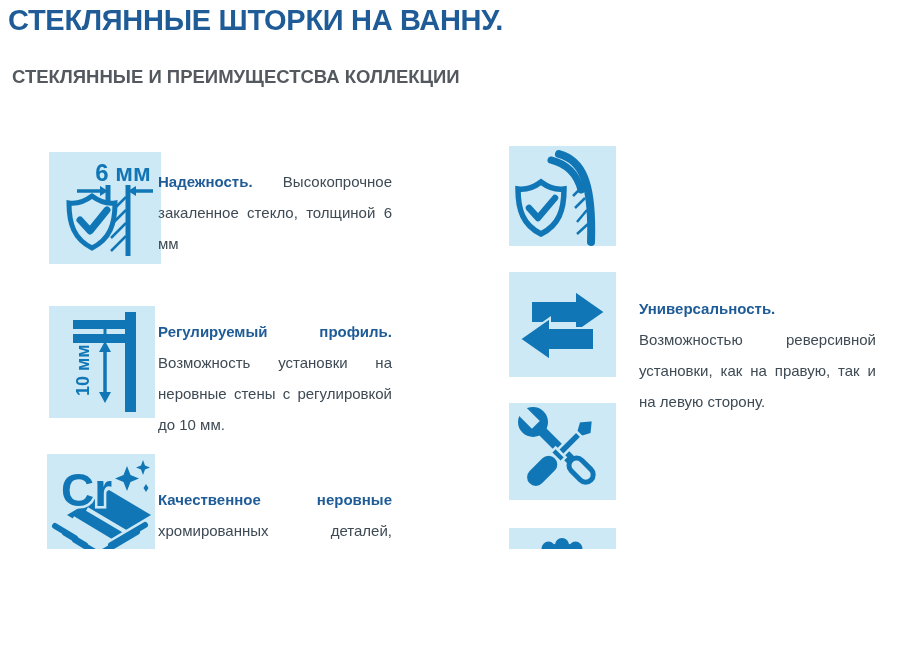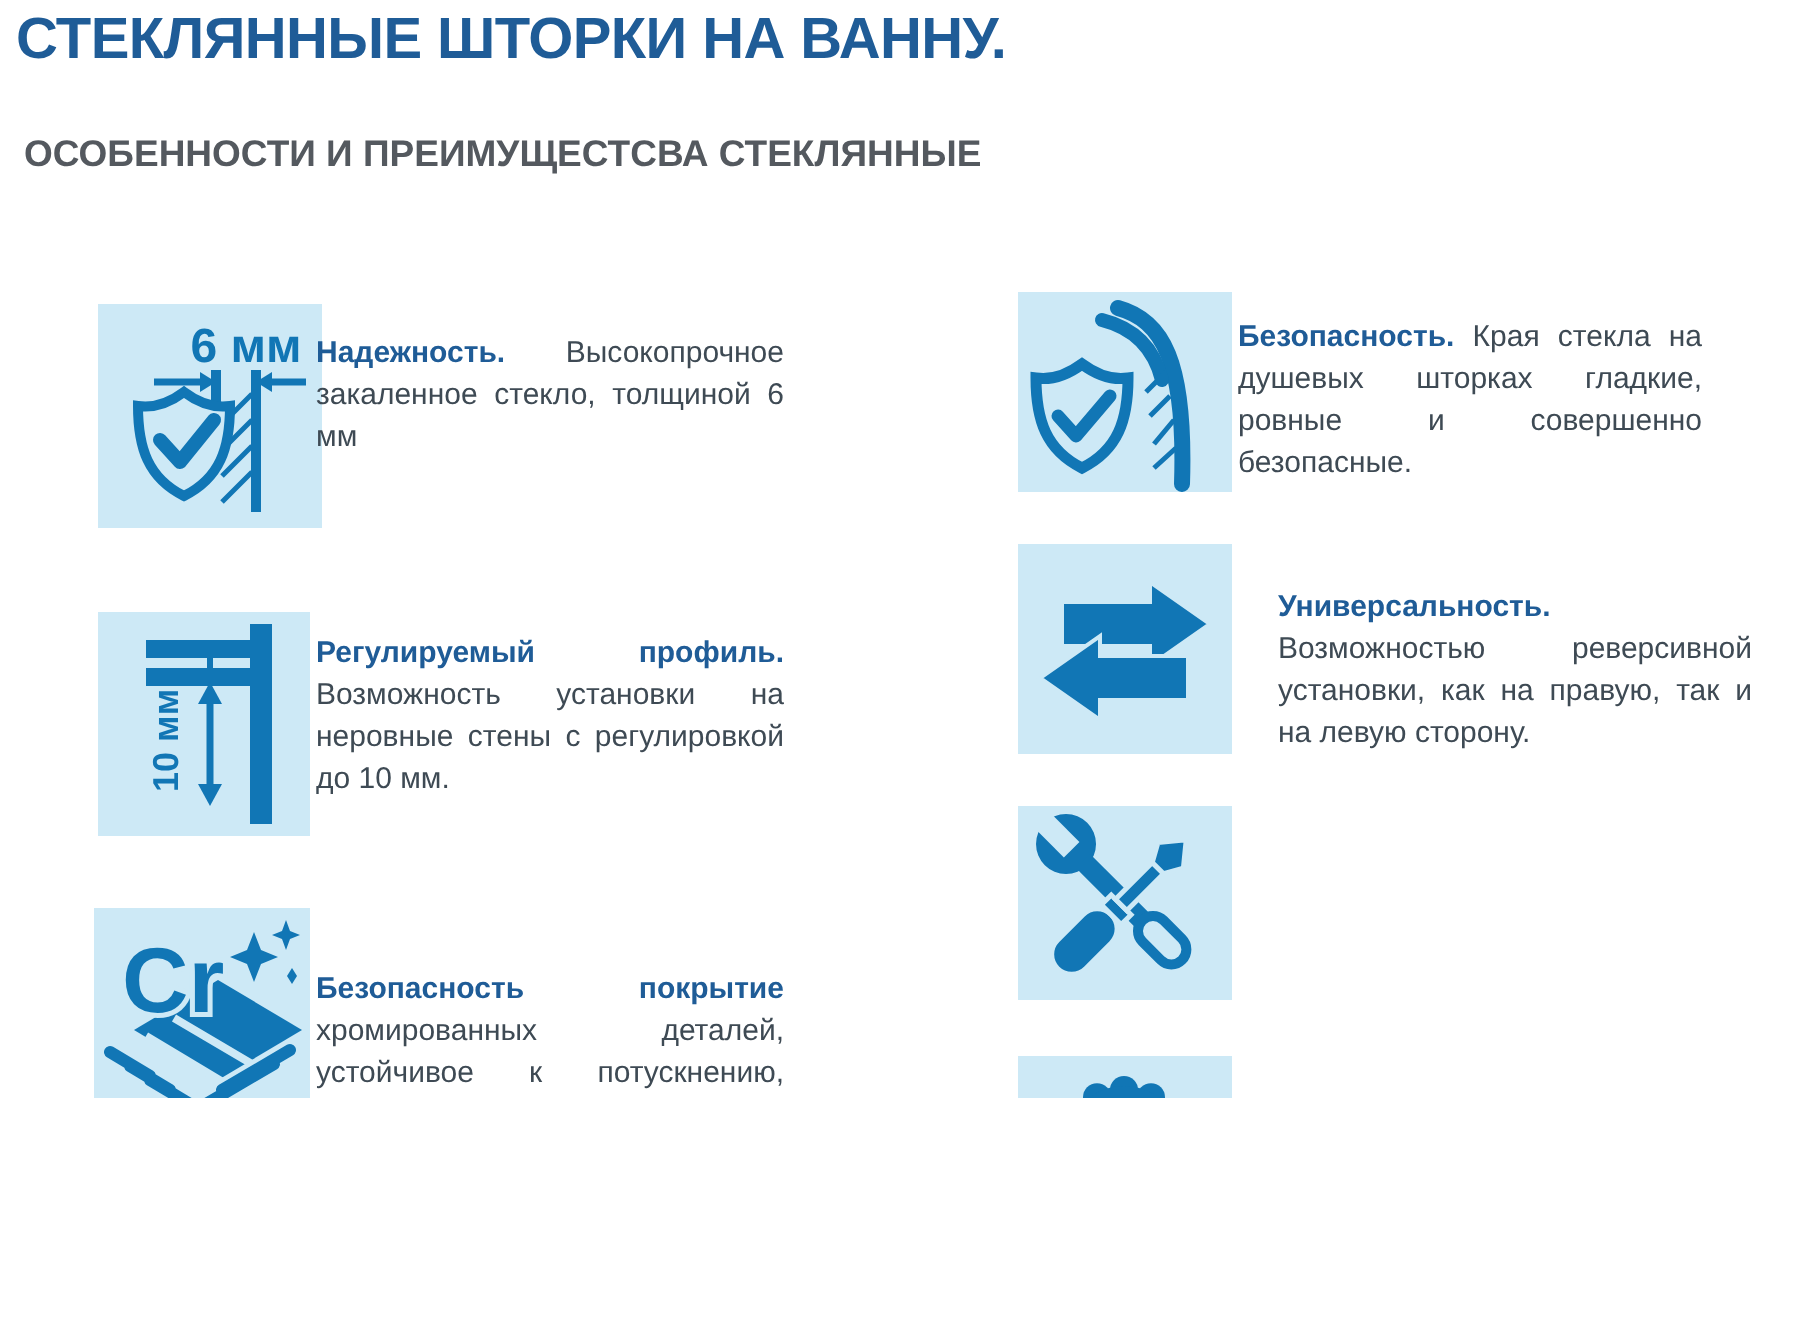--- a/index.html
+++ b/index.html
@@ -9,33 +9,33 @@
     --title:#1F5C97; --blue:#1176B5; --icbg:#CDE9F6; --body:#3E4A54;
     --sub:#54595F; --logo:#2AA7DE;
   }
   .page-title{position:absolute;left:8px;top:4px;font-size:29px;font-weight:bold;
               color:var(--title);letter-spacing:-0.3px;white-space:nowrap;}
   .section-subtitle{position:absolute;left:12px;top:66px;font-size:18.5px;font-weight:bold;
               color:var(--sub);white-space:nowrap;}
   .icsq{position:absolute;background:var(--icbg);margin-left:34px;}
   .icsq svg{display:block;width:100%;height:100%;color:var(--blue);}
   svg text{font-family:"Liberation Sans",sans-serif;}
-  .ft{position:absolute;font-size:15px;line-height:21px;color:var(--body);
+  .ft{position:absolute;font-size:15px;line-height:31px;color:var(--body);
       text-align:justify;}
   .ft b{color:var(--title);}
   .logo{position:absolute;left:782px;top:644px;font-family:"Liberation Serif",serif;
         font-weight:bold;font-size:27px;color:var(--logo);letter-spacing:1.5px;white-space:nowrap;}
 </style>
 </head>
 <body>
 
 <div id="page">
 
   <div class="page-title">СТЕКЛЯННЫЕ ШТОРКИ НА ВАННУ.</div>
-  <div class="section-subtitle">ОСОБЕННОСТИ И ПРЕИМУЩЕСТСВА СТЕКЛЯННЫЕ</div>
+  <div class="section-subtitle">СТЕКЛЯННЫЕ И ПРЕИМУЩЕСТСВА КОЛЛЕКЦИИ</div>
 
   <div class="icsq" style="left:15px;top:152px;width:112px;height:112px;">
     <svg viewBox="0 0 112 112">
       <text x="74" y="29" font-size="24" font-weight="bold" text-anchor="middle" fill="currentColor">6 мм</text>
       <path d="M28 39 H51" stroke="currentColor" stroke-width="3.5" fill="none"></path>
       <polygon points="51,34 51,44 59,39" fill="currentColor"></polygon>
       <path d="M104 39 H87" stroke="currentColor" stroke-width="3.5" fill="none"></path>
       <polygon points="87,34 87,44 79,39" fill="currentColor"></polygon>
       <path d="M59 33 V78" stroke="currentColor" stroke-width="5" fill="none"></path>
       <path d="M79 33 V104" stroke="currentColor" stroke-width="5" fill="none"></path>
@@ -72,36 +72,32 @@
       <path d="M26 64 L66 88 M40 55 L84 81" stroke="#CDE9F6" stroke-width="4" fill="none"></path>
       <path d="M8 72 L28 84 M18 79 L38 91 M28 86 L48 98" stroke="currentColor" stroke-width="6" fill="none" stroke-linecap="round"></path>
       <path d="M56 98 L90 78 M64 91 L98 71" stroke="currentColor" stroke-width="6" fill="none" stroke-linecap="round"></path>
       <text x="14" y="52" font-size="46" font-weight="bold" fill="currentColor" paint-order="stroke" stroke="#CDE9F6" stroke-width="5">Cr</text>
       <path d="M80 12 L83.5 21 L92 24.5 L83.5 28 L80 37 L76.5 28 L68 24.5 L76.5 21 Z" fill="currentColor"></path>
       <path d="M96 6 L98 11.5 L103 13.5 L98 15.5 L96 21 L94 15.5 L89 13.5 L94 11.5 Z" fill="currentColor"></path>
       <path d="M99 30 L101.5 34 L99 38 L96.5 34 Z" fill="currentColor"></path>
     </svg>
   </div>
   <div class="ft" style="left:158px;top:484px;width:234px;">
-    <b>Безопасность покрытие</b>
+    <b>Качественное неровные</b>
     <span>хромированных деталей, устойчивое к потускнению, которое также легко очищается.</span>
   </div>
 
   <div class="icsq" style="left:475px;top:146px;width:107px;height:100px;">
     <svg viewBox="0 0 107 100">
       <path d="M50 8 C72 14,84 34,82 96" stroke="currentColor" stroke-width="8" fill="none" stroke-linecap="round"></path>
       <path d="M42 14 C58 18,68 28,72 44" stroke="currentColor" stroke-width="7" fill="none" stroke-linecap="round"></path>
       <path d="M64 50 L74 40 M66 62 L76 52 M68 76 L78 64 M68 88 L79 78" stroke="currentColor" stroke-width="2.5" fill="none"></path>
       <path d="M32 36 C40 42,48 44,55 43 C55 64,50 79,32 88 C14 79,9 64,9 43 C16 44,24 42,32 36 Z" fill="#CDE9F6" stroke="currentColor" stroke-width="5.5"></path>
       <path d="M20 62 L29 72 L46 52" stroke="currentColor" stroke-width="6.5" fill="none" stroke-linecap="round" stroke-linejoin="round"></path>
     </svg>
-  </div>
-  <div class="ft" style="left:619px;top:158px;width:232px;">
-    <b>Безопасность.</b>
-    <span>Края стекла на душевых шторках гладкие, ровные и совершенно безопасные.</span>
   </div>
 
   <div class="icsq" style="left:475px;top:272px;width:107px;height:105px;">
     <svg viewBox="0 0 107 105">
       <polygon points="22,29 66,29 66,19 96,40 66,61 66,51 22,51" fill="currentColor" stroke="#CDE9F6" stroke-width="2"></polygon>
       <polygon points="85,56 85,78 41,78 41,88 11,67 41,46 41,56" fill="currentColor" stroke="#CDE9F6" stroke-width="2"></polygon>
     </svg>
   </div>
   <div class="ft" style="left:639px;top:293px;width:237px;">
     <b>Универсальность.</b>

